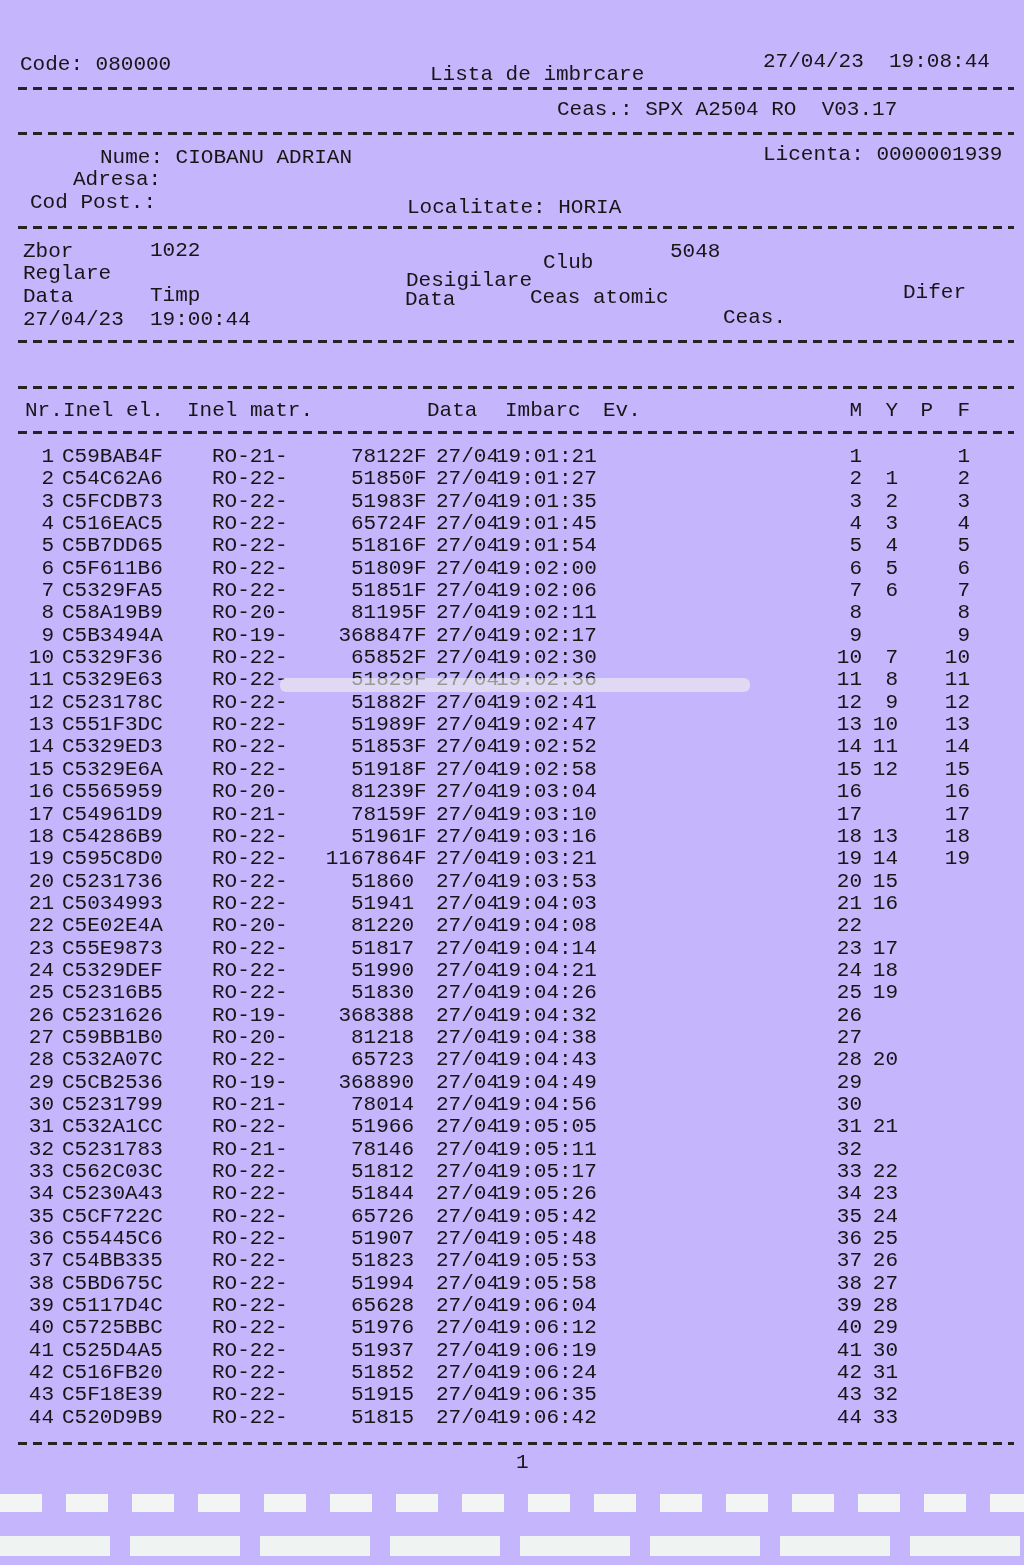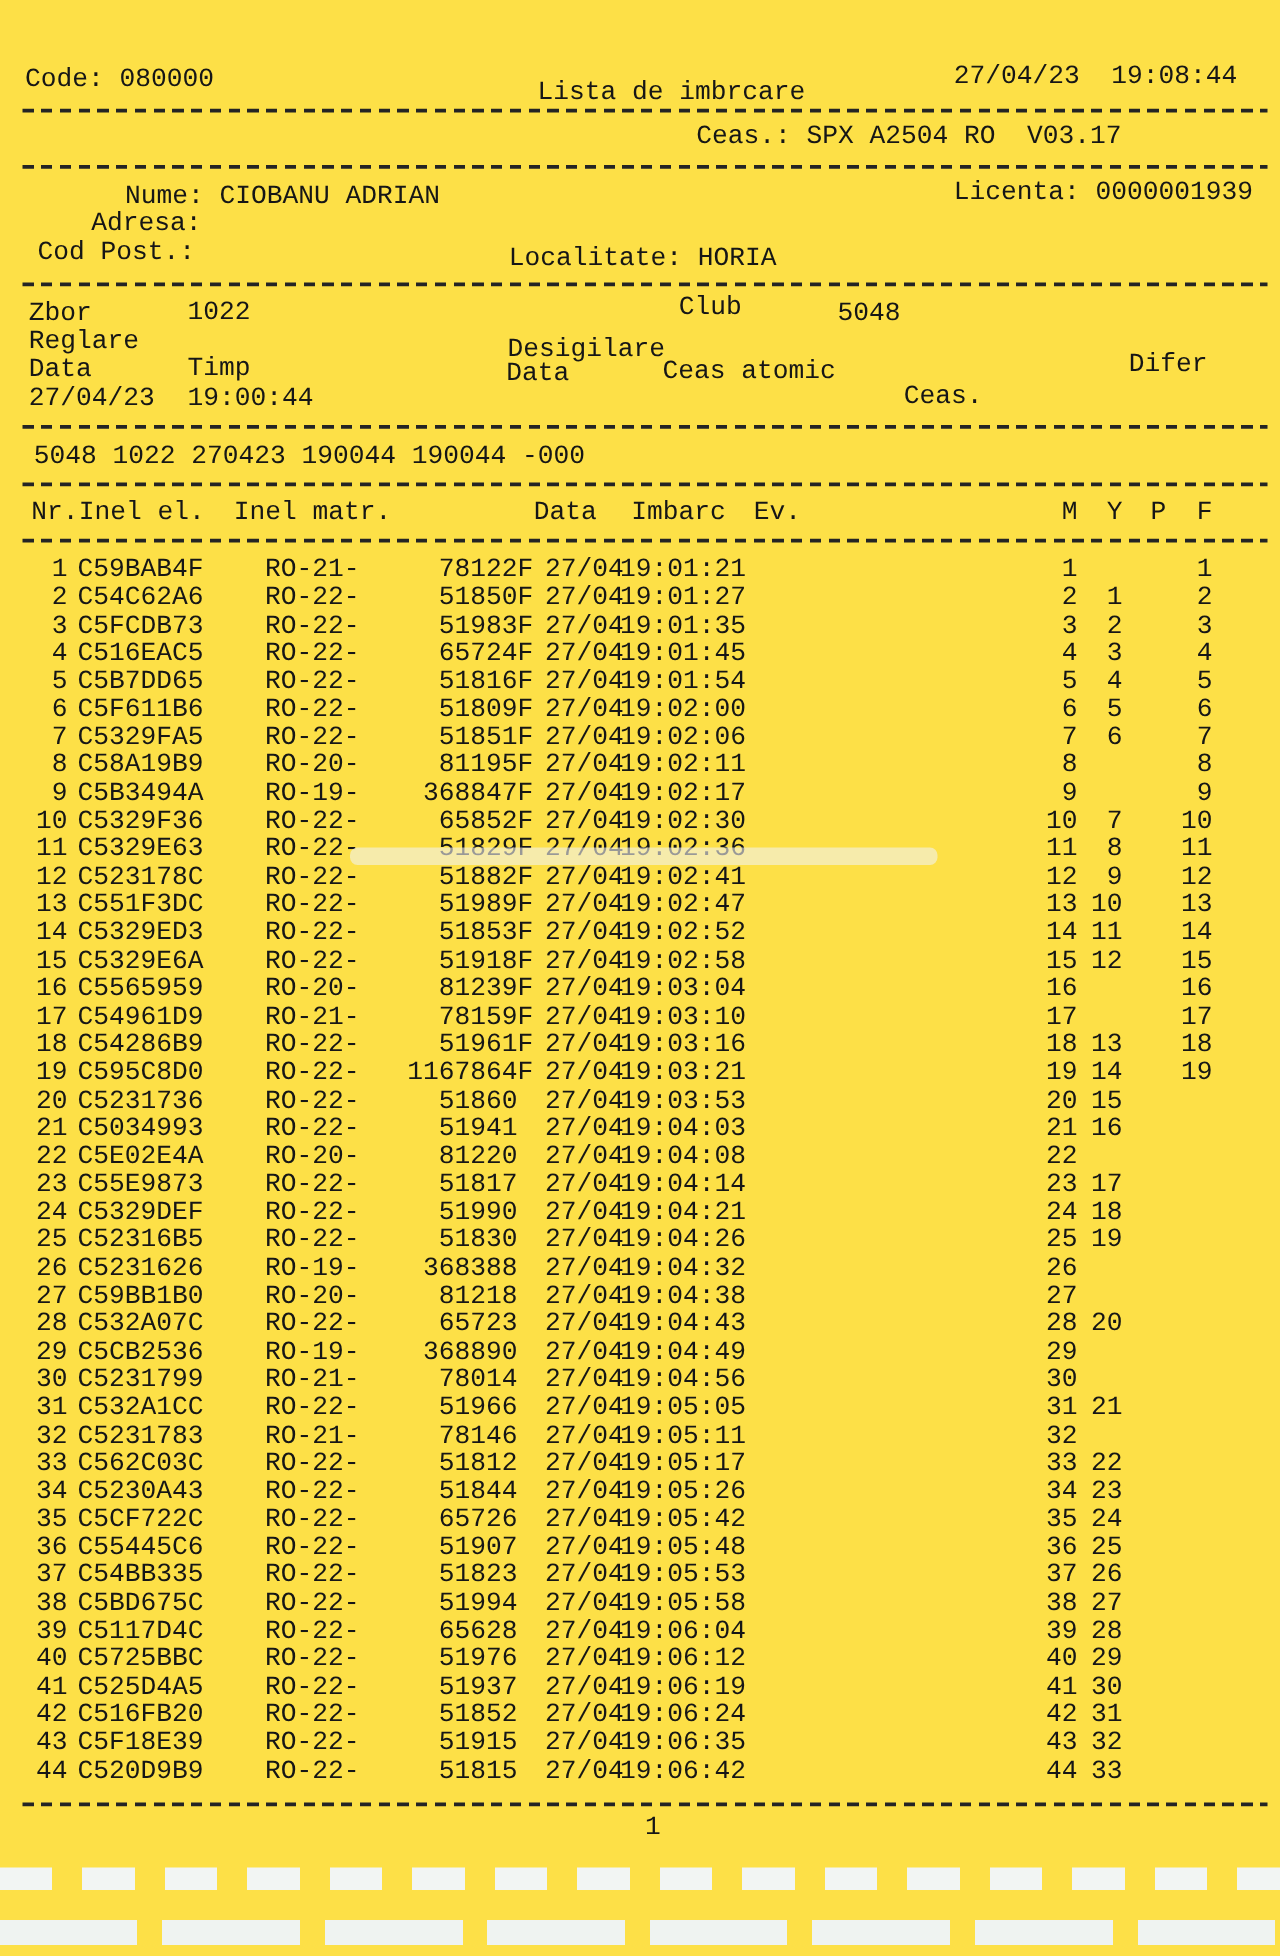--- a/index.html
+++ b/index.html
@@ -3,21 +3,21 @@
 <meta charset="utf-8">
 <style>
   html, body {
     margin: 0; padding: 0;
     background: #e9e9e9;
   }
   .sheet {
     position: relative;
     width: 1024px;
     height: 1565px;
-    background: #fde047;
+    background: #c4b5fd;
     overflow: hidden;
     font-family: "Liberation Mono", "DejaVu Sans Mono", monospace;
     font-size: 21px;
     line-height: 22.4px;
     color: #161616;
   }
   .abs { position: absolute; white-space: pre; }
   .sep {
     position: absolute;
     left: 18px;
@@ -77,38 +77,37 @@
 
   <span class="abs" style="left:100px; top:147px;">Nume: CIOBANU ADRIAN</span>
   <span class="abs" style="left:763px; top:144px;">Licenta: 0000001939</span>
   <span class="abs" style="left:73px;  top:169px;">Adresa:</span>
   <span class="abs" style="left:30px;  top:192px;">Cod Post.:</span>
   <span class="abs" style="left:407px; top:197px;">Localitate: HORIA</span>
   <div class="sep" style="top:226px;"></div>
 
   <span class="abs" style="left:23px;  top:241px;">Zbor</span>
   <span class="abs" style="left:150px; top:240px;">1022</span>
-  <span class="abs" style="left:543px; top:236px;text-align:center;">Club</span>
+  <span class="abs" style="left:543px; top:252px;text-align:center;">Club</span>
   <span class="abs" style="left:670px; top:241px;">5048</span>
 
   <span class="abs" style="left:23px;  top:263px;">Reglare</span>
   <span class="abs" style="left:406px; top:270px;">Desigilare</span>
 
   <span class="abs" style="left:23px;  top:286px;">Data</span>
   <span class="abs" style="left:150px; top:285px;">Timp</span>
   <span class="abs" style="left:405px; top:289px;">Data</span>
   <span class="abs" style="left:530px; top:287px;">Ceas atomic</span>
   <span class="abs" style="left:723px; top:284px;margin-top:23px;">Ceas.</span>
   <span class="abs" style="left:903px; top:282px;">Difer</span>
 
   <span class="abs" style="left:23px;  top:309px;">27/04/23</span>
   <span class="abs" style="left:150px; top:309px;">19:00:44</span>
   <div class="sep" style="top:340px;"></div>
 
-  <span class="abs" style="left:27px;  top:355px;">5048 1022 270423 190044 190044 -000</span>
   <div class="sep" style="top:386px;"></div>
 
   <div class="trow thead">
     <span class="c h-nr">Nr.</span>
     <span class="c h-inel">Inel el.</span>
     <span class="c h-matr">Inel matr.</span>
     <span class="c h-data">Data</span>
     <span class="c h-imb">Imbarc</span>
     <span class="c h-ev">Ev.</span>
     <span class="c c-m">M</span>

